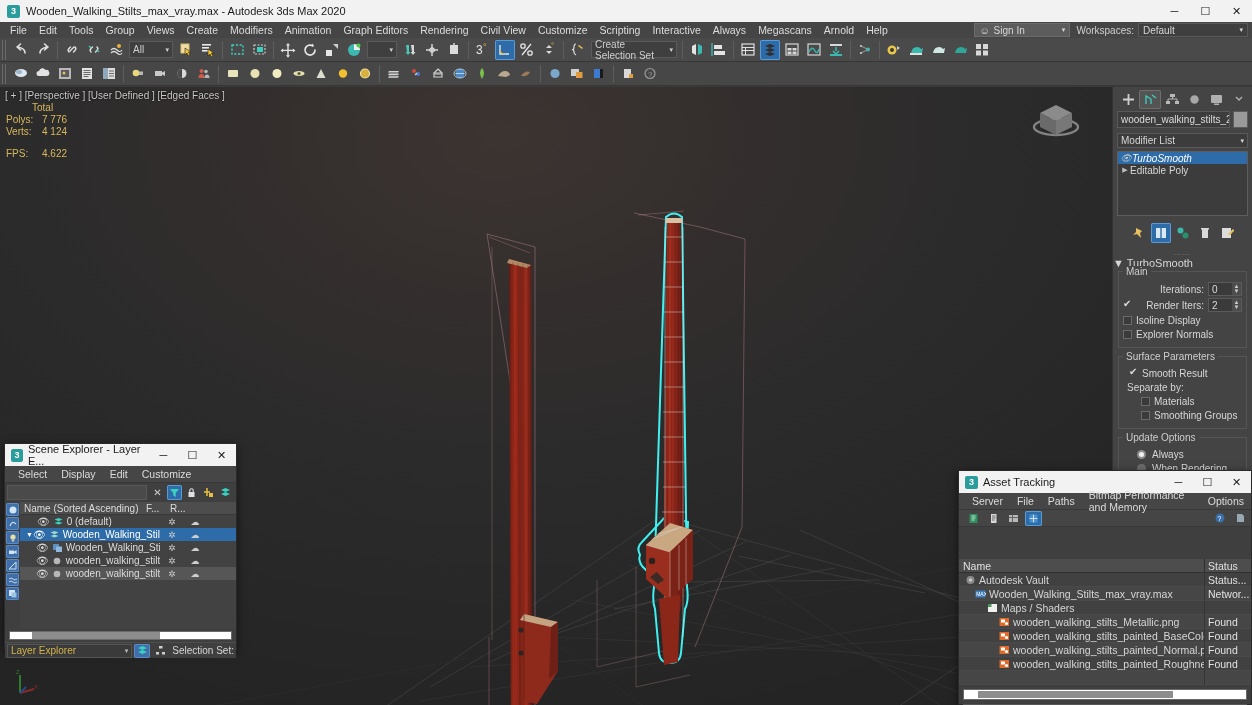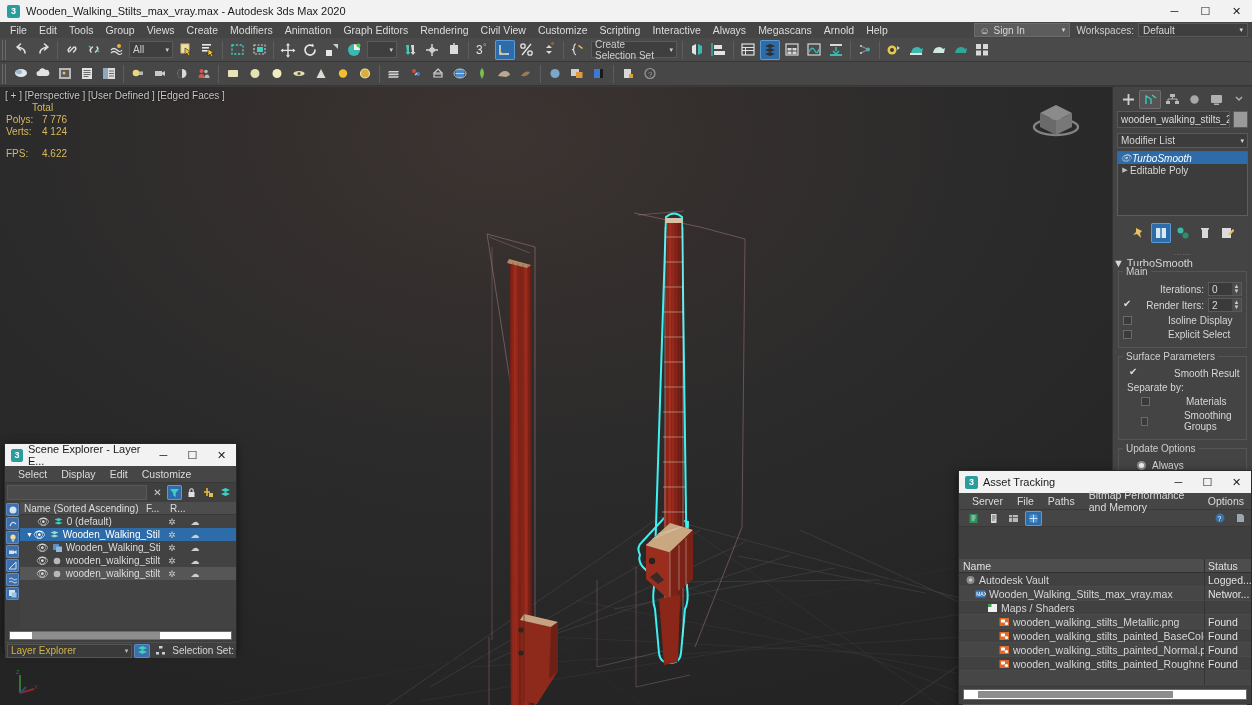--- a/index.html
+++ b/index.html
@@ -143,21 +143,21 @@
   }
   .frow { display: flex; align-items: center; margin: 2px 0; font-size: 10px; }
   .frow .lbl { text-align: right; flex: 1; padding-right: 4px; white-space: nowrap; }
   .spinner {
     width: 34px; height: 14px; background: #3a3a3a; border: 1px solid #5a5a5a;
     display: flex; align-items: center; font-size: 10px; padding-left: 3px; color: #d9d9d9;
   }
   .spinner .arrows { margin-left: auto; width: 9px; height: 12px; display: flex;
     flex-direction: column; align-items: center; justify-content: center;
     background: #4c4c4c; font-size: 6px; line-height: 5px; color: #ccc; }
-  .chk { display: flex; align-items: center; font-size: 10px; margin: 3px 0; gap: 32px; }
+  .chk { display: flex; align-items: center; font-size: 10px; margin: 3px 0; }
   .chkbox { width: 9px; height: 9px; border: 1px solid #6a6a6a; background: #3a3a3a;
     margin-right: 4px; display: inline-block; position: relative; }
   .chk.on .chkbox { background: transparent; border-color: transparent; }
   .chk.on .chkbox::after { content: "\2714"; position: absolute; left: -1px; top: -4px;
     font-size: 10px; color: #dcdcdc; }
   .radio { display: flex; align-items: center; font-size: 10px; margin: 3px 0 3px 14px; }
   .radiodot { width: 9px; height: 9px; border-radius: 50%; background: #6d6d6d;
     margin-right: 6px; display: inline-block; position: relative; }
   .radio.on .radiodot { background: #8d8d8d; }
   .radio.on .radiodot::after { content: ""; position: absolute; left: 2px; top: 2px;
@@ -987,21 +987,21 @@
               <span>▼</span>
             </span>
         </span>
       </div>
       <div class="chk">
         <span class="chkbox"></span>
         <span>Isoline Display</span>
       </div>
       <div class="chk">
         <span class="chkbox"></span>
-        <span>Explicit Select</span>
+        <span>Explorer Normals</span>
       </div>
     </div>
 
     <div class="group" style="margin-top:8px">
       <span class="gtitle">Surface Parameters</span>
       <div class="chk on" style="margin-left:6px">
         <span class="chkbox"></span>
         <span>Smooth Result</span>
       </div>
       <div style="font-size:10px;margin:2px 0 0 4px">Separate by:</div>
@@ -1284,21 +1284,21 @@
     </div>
     <div class="at-list">
       <div class="at-row">
         <div class="c1 indent1">
           <span class="fileic"><svg width="11" height="10" viewBox="0 0 11 10">
                 <circle cx="5.5" cy="5" r="4" fill="#8a8a8a"></circle>
                 <circle cx="5.5" cy="5" r="1.6" fill="#cfcfcf"></circle>
               </svg></span>
           <span>Autodesk Vault</span>
         </div>
-        <div class="c2">Logged...</div>
+        <div class="c2">Status...</div>
       </div>
       <div class="at-row">
         <div class="c1 indent2">
           <span class="fileic"><svg width="11" height="10" viewBox="0 0 11 10">
                 <rect x="0.5" y="1.5" width="10" height="7" fill="#3f7fbf"></rect>
                 <text x="1.2" y="7" font-size="5" fill="#fff" font-family="Liberation Sans">MAX</text>
               </svg></span>
           <span>Wooden_Walking_Stilts_max_vray.max</span>
         </div>
         <div class="c2">Networ...</div>

